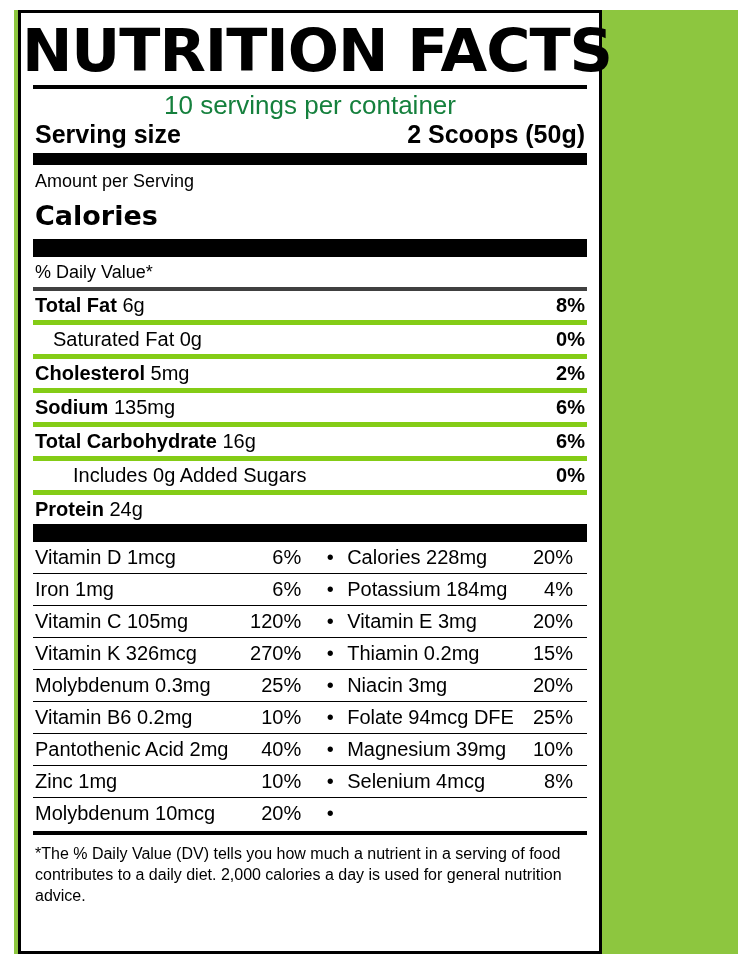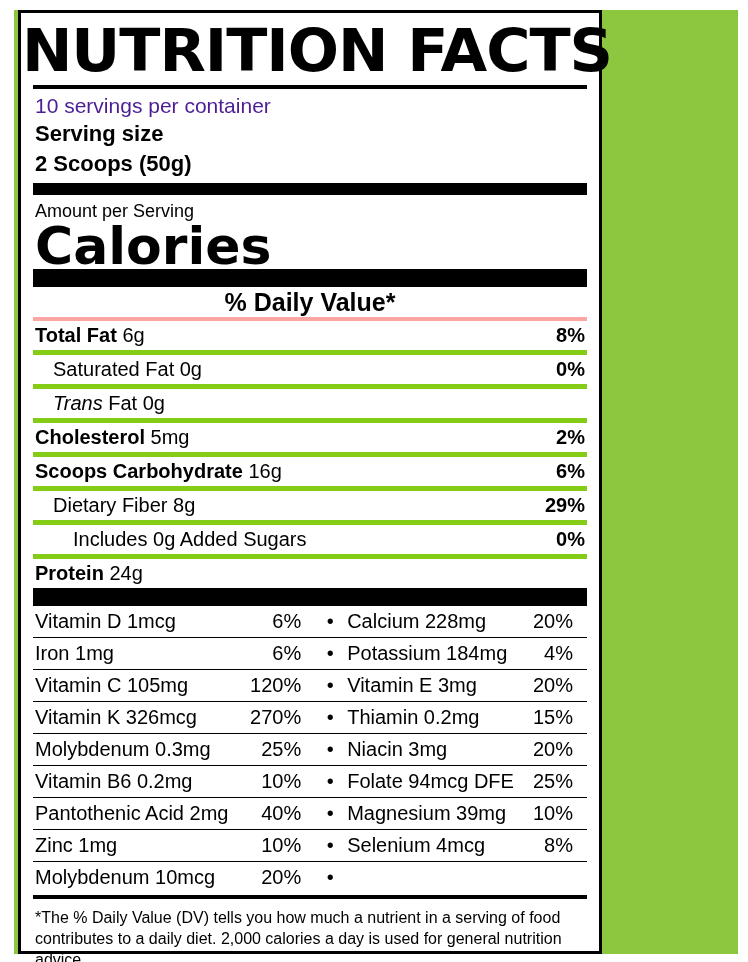--- a/index.html
+++ b/index.html
@@ -84,80 +84,80 @@
     margin: 2px 0 2px 0;
     white-space: nowrap;
     transform: scaleX(1.04);
     transform-origin: center;
   }
   .rule-med  { border-top: 4px solid #000; }
   .rule-thick{ border-top: 12px solid #000; }
   .rule-black{ height: 18px; background: #000; }
 
   .servings {
-    font-size: 21px;
+    font-size: 26px;
     line-height: 27px;
     padding: 3px 2px 0 2px;
-    color: #4c1d95;
+    color: #15803d;
+    text-align: center;
   }
   .serving-size-row {
     display: flex;
-    justify-content: flex-end;
+    justify-content: space-between;
     align-items: baseline;
     font-weight: bold;
-    font-size: 22px;
+    font-size: 25px;
     line-height: 30px;
     padding: 0 2px 4px 2px;
-    flex-direction: column;
   }
 
   .amount {
     font-weight: normal;
     font-size: 18px;
     line-height: 24px;
     padding: 4px 2px 0 2px;
   }
   .calories-row {
     display: flex;
     justify-content: space-between;
     align-items: flex-end;
     padding: 0 2px 0 2px;
   }
   .calories-label {
     font-family: "DejaVu Sans", sans-serif;
     font-weight: bold;
-    font-size: 52px;
+    font-size: 27px;
     line-height: 46px;
   }
   .calories-value {
     font-family: "DejaVu Sans", sans-serif;
     font-weight: bold;
     font-size: 50px;
     line-height: 52px;
   }
 
   .dv-header {
-    text-align: center;
-    font-weight: bold;
-    font-size: 25px;
+    text-align: left;
+    font-weight: normal;
+    font-size: 18px;
     line-height: 26px;
     padding: 2px 2px 2px 2px;
   }
 
   table.nutrients {
     width: 100%;
     border-collapse: collapse;
     font-size: 20px;
   }
   table.nutrients td {
     padding: 3px 2px 3px 2px;
     vertical-align: baseline;
     border-top: 5px solid #84cc16;
   }
-  table.nutrients tr.first td { border-top: 4px solid #fca5a5; }
+  table.nutrients tr.first td { border-top: 4px solid #404040; }
   td.name { text-align: left; }
   td.pct { text-align: right; font-weight: bold; white-space: nowrap; }
   .ind1 { padding-left: 20px !important; }
   .ind2 { padding-left: 40px !important; }
   .b { font-weight: bold; }
   .it { font-style: italic; }
 
   .vitamins {
     width: 100%;
     border-collapse: collapse;
@@ -219,55 +219,51 @@
       <tbody id="nutrient-rows">
           <tr class="first">
             <td class="name"><span class="b">Total Fat</span><span> 6g</span></td>
             <td class="pct">8%</td>
           </tr>
           <tr>
             <td class="name ind1"><span>Saturated Fat</span><span> 0g</span></td>
             <td class="pct">0%</td>
           </tr>
           <tr>
-            <td class="name ind1"><span class="it">Trans</span><span> Fat 0g</span></td>
-            <td class="pct"></td>
-          </tr>
-          <tr>
             <td class="name"><span class="b">Cholesterol</span><span> 5mg</span></td>
             <td class="pct">2%</td>
           </tr>
           <tr>
-            <td class="name"><span class="b">Scoops Carbohydrate</span><span> 16g</span></td>
+            <td class="name"><span class="b">Sodium</span><span> 135mg</span></td>
             <td class="pct">6%</td>
           </tr>
           <tr>
-            <td class="name ind1"><span>Dietary Fiber</span><span> 8g</span></td>
-            <td class="pct">29%</td>
+            <td class="name"><span class="b">Total Carbohydrate</span><span> 16g</span></td>
+            <td class="pct">6%</td>
           </tr>
           <tr>
             <td class="name ind2"><span>Includes 0g Added Sugars</span></td>
             <td class="pct">0%</td>
           </tr>
           <tr>
             <td class="name"><span class="b">Protein</span><span> 24g</span></td>
             <td class="pct"></td>
           </tr>
         </tbody>
     </table>
 
     <div class="rule-black"></div>
 
     <table class="vitamins">
       <tbody id="vitamin-rows">
           <tr class="firstv">
             <td class="vname">Vitamin D 1mcg</td>
             <td class="vpct">6%</td>
             <td class="vbullet">•</td>
-            <td class="vname">Calcium 228mg</td>
+            <td class="vname">Calories 228mg</td>
             <td class="vpct">20%</td>
           </tr>
           <tr>
             <td class="vname">Iron 1mg</td>
             <td class="vpct">6%</td>
             <td class="vbullet">•</td>
             <td class="vname">Potassium 184mg</td>
             <td class="vpct">4%</td>
           </tr>
           <tr>

